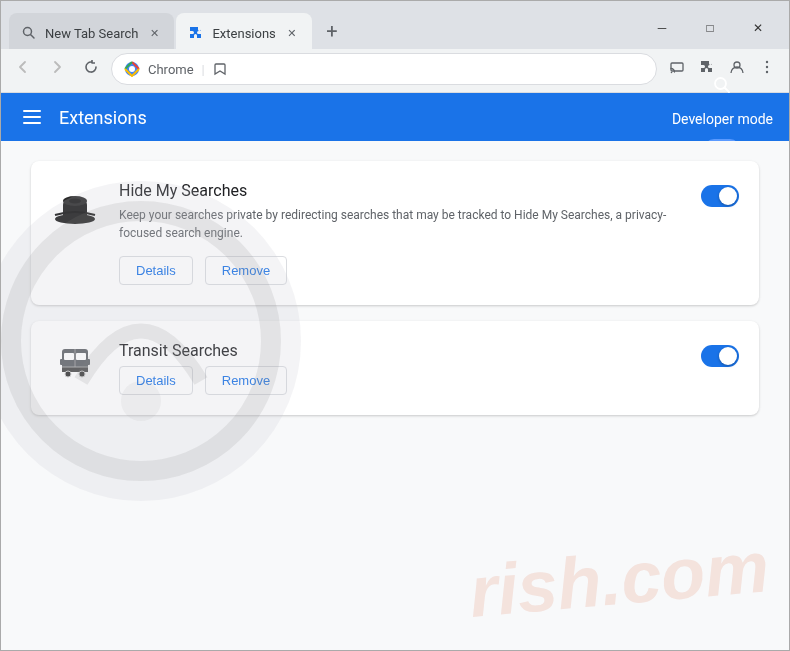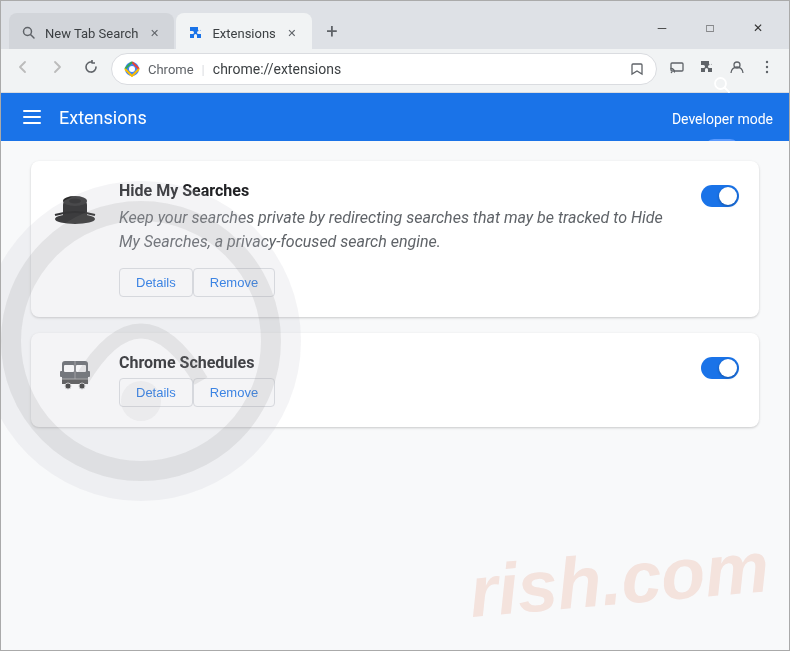--- a/index.html
+++ b/index.html
@@ -299,37 +299,36 @@
       justify-content: center;
       padding-top: 4px;
     }
 
     .ext-details {
       flex: 1;
     }
 
     .ext-name {
       font-size: 16px;
-      font-weight: 700;
+      font-weight: 400;
       color: #202124;
       margin-bottom: 6px;
     }
 
     .ext-desc {
-      font-size: 16px;
+      font-size: 12px;
       color: #5f6368;
       line-height: 1.5;
       margin-bottom: 14px;
-      font-style: italic;
     }
 
     .ext-actions {
       display: flex;
       align-items: center;
-      gap: 0;
+      gap: 12px;
     }
 
     .ext-btn {
       padding: 6px 16px;
       border: 1px solid #dadce0;
       border-radius: 4px;
       background: white;
       color: #1a73e8;
       font-size: 13px;
       cursor: pointer;
@@ -437,21 +436,20 @@
 
       <svg width="16" height="16" viewBox="0 0 16 16">
         <circle cx="8" cy="8" r="7" fill="#4285f4"></circle>
         <circle cx="8" cy="8" r="3" fill="white"></circle>
         <path d="M8 1 L15 8" stroke="#ea4335" stroke-width="2"></path>
         <path d="M8 1 L1 8" stroke="#34a853" stroke-width="2"></path>
         <path d="M1 8 L8 15 L15 8" stroke="#fbbc04" stroke-width="2" fill="none"></path>
       </svg>
       <span class="url-icon">Chrome</span>
       <span class="url-icon" style="color:#dadce0;">|</span>
-      <span class="url-text">chrome://extensions</span>
       <svg width="14" height="14" viewBox="0 0 14 14">
         <path d="M3 2h8a1 1 0 0 1 1 1v9l-5-3-5 3V3a1 1 0 0 1 1-1z" stroke="#5f6368" stroke-width="1.3" fill="none"></path>
       </svg>
     </div>
 
     <div class="address-actions">
       <div class="addr-btn">
         <svg width="16" height="16" viewBox="0 0 16 16">
             <rect x="2" y="4" width="12" height="8" rx="1" stroke="#5f6368" stroke-width="1.3" fill="none"></rect>
             <path d="M2 9.5a3.5 3.5 0 0 1 3.5 3.5" stroke="#5f6368" stroke-width="1.3" fill="none" stroke-linecap="round"></path>
@@ -555,21 +553,21 @@
           <line x1="5" y1="22" x2="31" y2="22" stroke="#aaa" stroke-width="1"></line>
 
           <circle cx="11" cy="29" r="3" fill="#333" stroke="#ccc" stroke-width="1"></circle>
           <circle cx="25" cy="29" r="3" fill="#333" stroke="#ccc" stroke-width="1"></circle>
 
           <line x1="18" y1="4" x2="18" y2="22" stroke="#aaa" stroke-width="0.8"></line>
         </svg>
       </div>
 
       <div class="ext-details">
-        <div class="ext-name">Chrome Schedules</div>
+        <div class="ext-name">Transit Searches</div>
         <div class="ext-actions">
           <button class="ext-btn">Details</button>
           <button class="ext-btn">Remove</button>
         </div>
       </div>
 
       <div class="ext-toggle-area">
         <div class="ext-toggle">
           <div class="knob"></div>
         </div>

